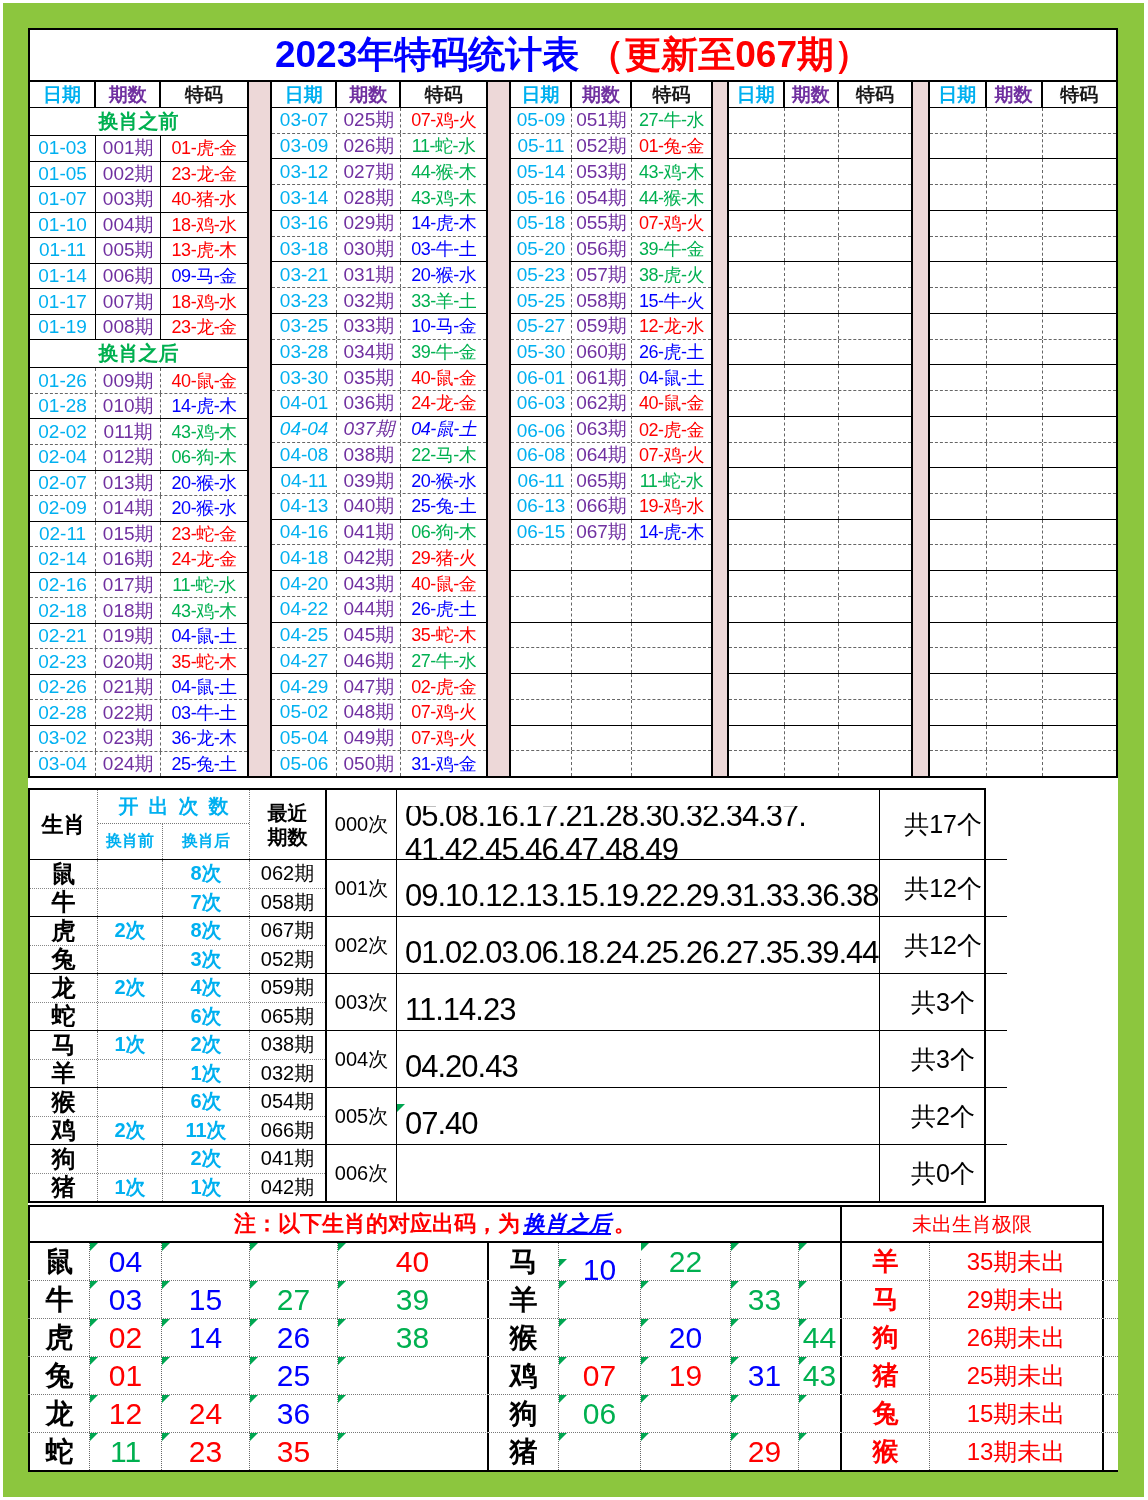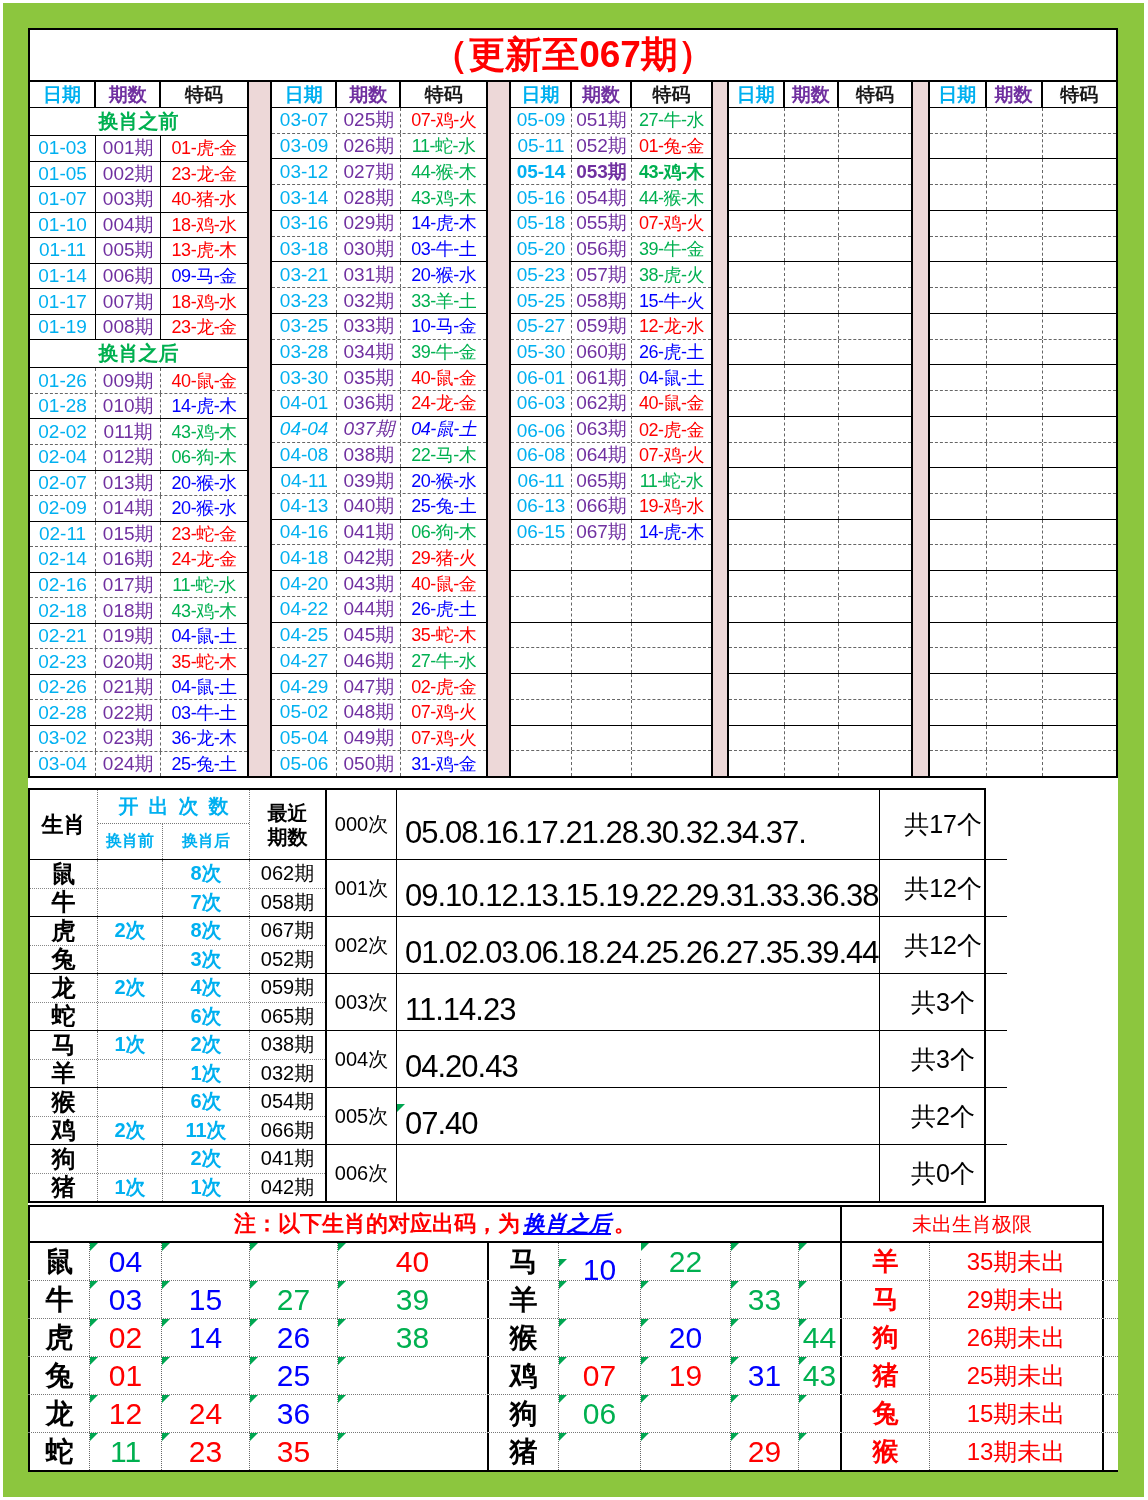--- a/index.html
+++ b/index.html
@@ -90,20 +90,21 @@
 </style>
 </head>
 <body>
 
 <div class="page">
   <div class="frame"></div>
   <div class="content">
 
     <div class="toptable">
       <div class="title-row">
+        <span class="t-blue">2023年特码统计表</span>
         <span class="t-red">（更新至067期）</span>
       </div>
       <div class="groups" id="groups">
           <div class="group br" style="width: 219px;">
             <div class="ghead">
               <div class="hc hc0">日期</div>
               <div class="hc hc1">期数</div>
               <div class="hc hc2">特码</div>
             </div>
             <div class="srow">换肖之前</div>
@@ -377,21 +378,21 @@
             <div class="grow" style="border-bottom: 1px dashed rgb(102, 102, 102);">
               <div class="c date dv">05-09</div>
               <div class="c per dv">051期</div>
               <div class="c code wg">27-牛-水</div>
             </div>
             <div class="grow" style="border-bottom: 1px solid rgb(0, 0, 0);">
               <div class="c date dv">05-11</div>
               <div class="c per dv">052期</div>
               <div class="c code wr">01-兔-金</div>
             </div>
-            <div class="grow" style="border-bottom: 1px dashed rgb(102, 102, 102); font-weight: bold;">
+            <div class="grow" style="border-bottom: 1px dashed rgb(102, 102, 102);">
               <div class="c date dv">05-14</div>
               <div class="c per dv">053期</div>
               <div class="c code wg">43-鸡-木</div>
             </div>
             <div class="grow" style="border-bottom: 1px solid rgb(0, 0, 0);">
               <div class="c date dv">05-16</div>
               <div class="c per dv">054期</div>
               <div class="c code wg">44-猴-木</div>
             </div>
             <div class="grow" style="border-bottom: 1px dashed rgb(102, 102, 102);">
@@ -873,20 +874,21 @@
               <div class="zc za">1次</div>
               <div class="zc zr">042期</div>
             </div>
           </div>
       </div>
       <div class="freq" id="freq">
           <div class="frow f0">
             <div class="flabel">000次</div>
             <div class="fnums">
               <div>05.08.16.17.21.28.30.32.34.37.</div>
+              <div>41.42.45.46.47.48.49</div>
             </div>
             <div class="ftotal">共17个</div>
           </div>
           <div class="frow">
             <div class="flabel">001次</div>
             <div class="fnums">
               <div>09.10.12.13.15.19.22.29.31.33.36.38</div>
             </div>
             <div class="ftotal">共12个</div>
           </div>

